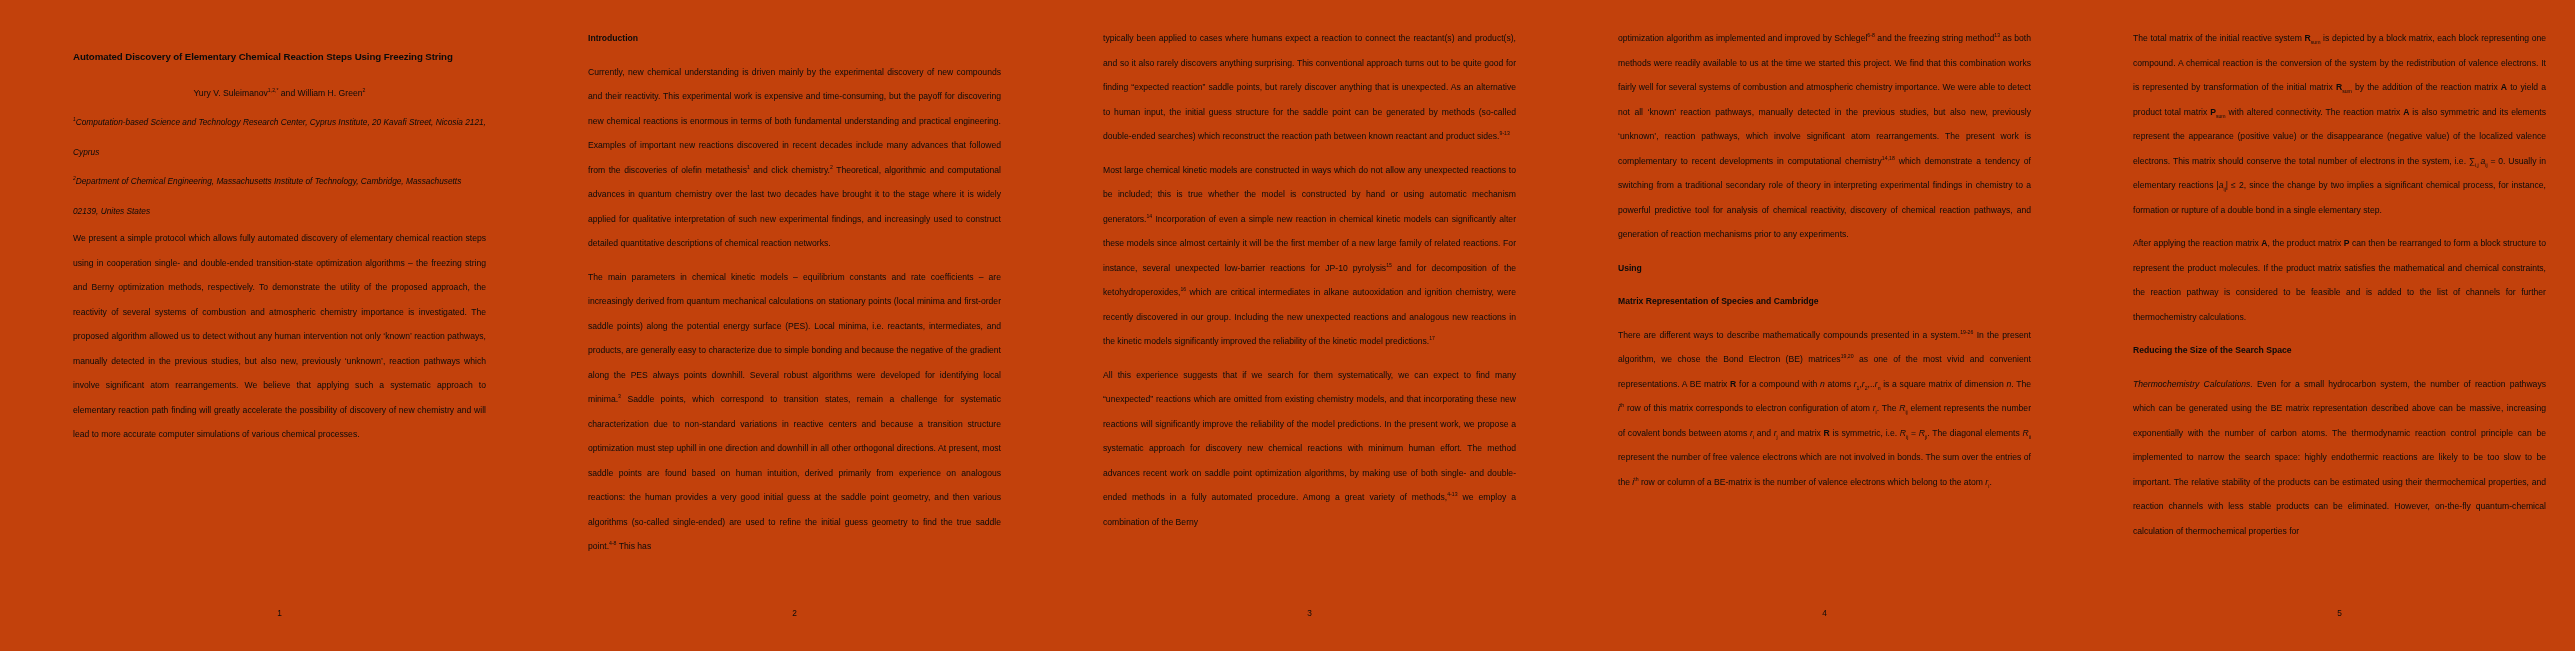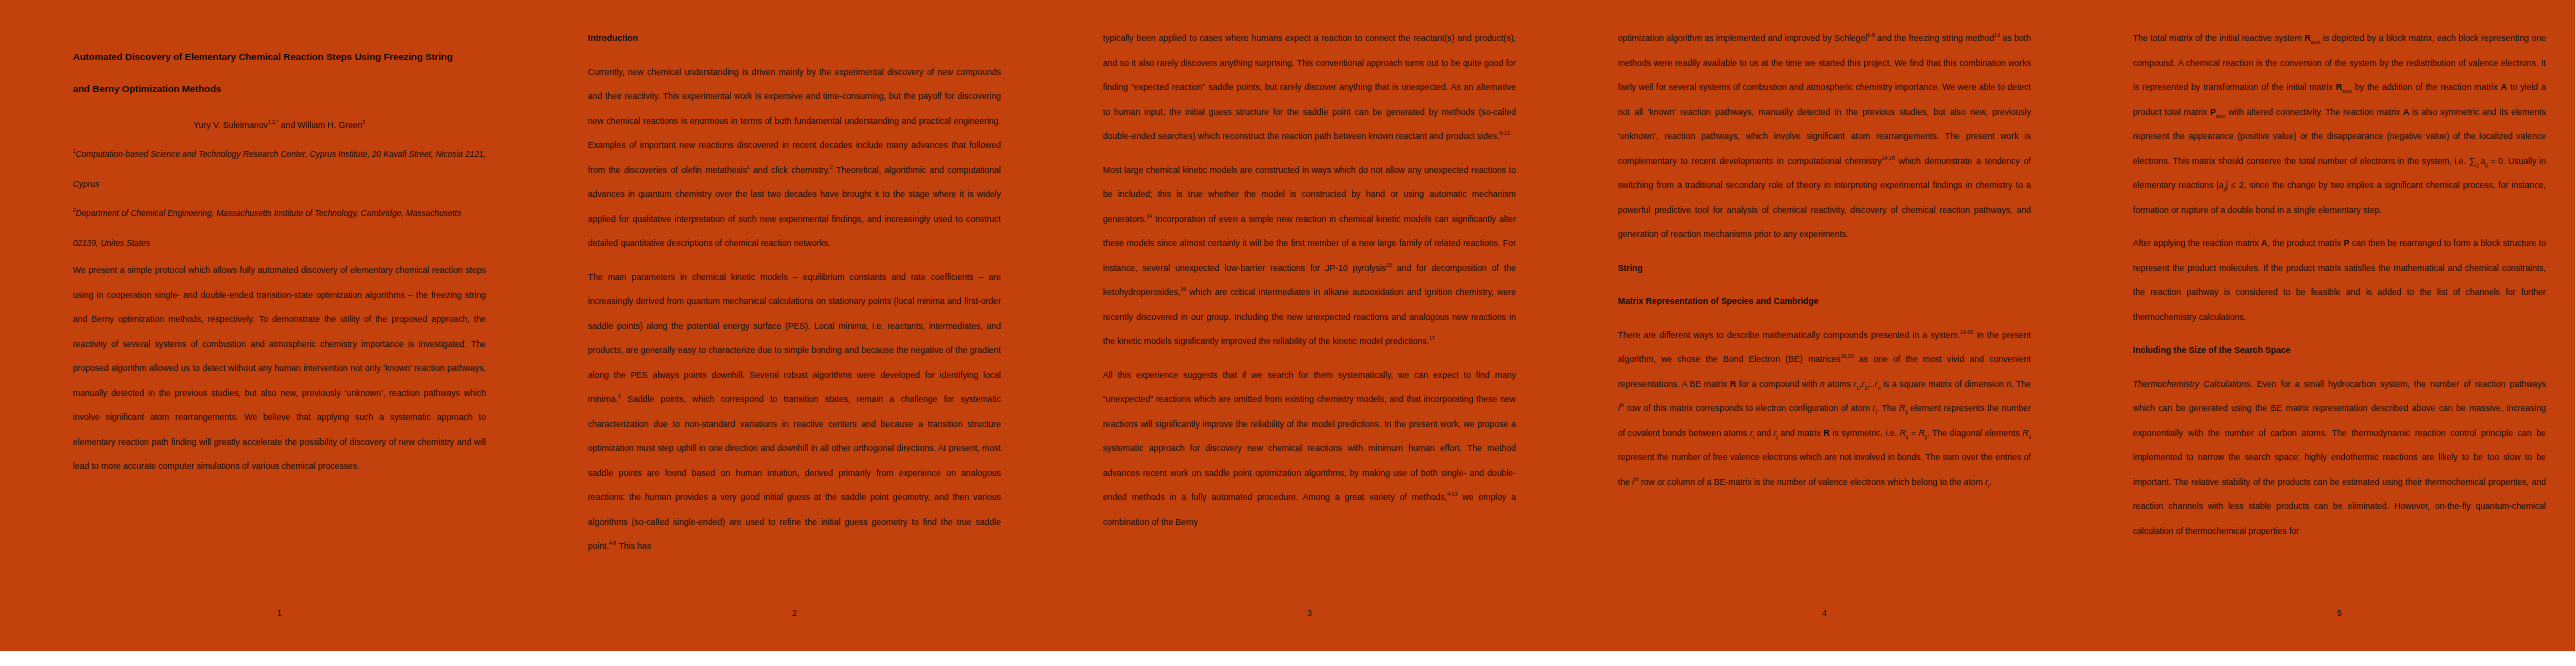--- a/index.html
+++ b/index.html
@@ -22,21 +22,20 @@
   i{font-style:italic;}
 </style>
 </head>
 <body>
 
 <div class="doc">
     <div class="page">
       <div class="content">
         <div class="paper-title">
           <div class="paper-title-line">Automated Discovery of Elementary Chemical Reaction Steps Using Freezing String</div>
-          <div class="paper-title-line">and Berny Optimization Methods</div>
         </div>
         <div class="authors">Yury V. Suleimanov<sup>1,2,*</sup> and William H. Green<sup>2</sup></div>
         <div class="affiliation"><sup>1</sup>Computation-based Science and Technology Research Center, Cyprus Institute, 20 Kavafi Street, Nicosia 2121, Cyprus</div>
         <div class="affiliation"><sup>2</sup>Department of Chemical Engineering, Massachusetts Institute of Technology, Cambridge, Massachusetts 02139, Unites States</div>
         <div class="para">We present a simple protocol which allows fully automated discovery of elementary chemical reaction steps using in cooperation single- and double-ended transition-state optimization algorithms – the freezing string and Berny optimization methods, respectively. To demonstrate the utility of the proposed approach, the reactivity of several systems of combustion and atmospheric chemistry importance is investigated. The proposed algorithm allowed us to detect without any human intervention not only ‘known’ reaction pathways, manually detected in the previous studies, but also new, previously ‘unknown’, reaction pathways which involve significant atom rearrangements. We believe that applying such a systematic approach to elementary reaction path finding will greatly accelerate the possibility of discovery of new chemistry and will lead to more accurate computer simulations of various chemical processes.</div>
       </div>
       <div class="page-number">1</div>
     </div>
     <div class="page">
       <div class="content">
@@ -50,29 +49,29 @@
       <div class="content">
         <div class="para">typically been applied to cases where humans expect a reaction to connect the reactant(s) and product(s), and so it also rarely discovers anything surprising. This conventional approach turns out to be quite good for finding “expected reaction” saddle points, but rarely discover anything that is unexpected.  As an alternative to human input, the initial guess structure for the saddle point can be generated by methods (so-called double-ended searches) which reconstruct the reaction path between known reactant and product sides.<sup>9-13</sup></div>
         <div class="para">Most large chemical kinetic models are constructed in ways which do not allow any unexpected reactions to be included; this is true whether the model is constructed by hand or using automatic mechanism generators.<sup>14</sup> Incorporation of even a simple new reaction in chemical kinetic models can significantly alter these models since almost certainly it will be the first member of a new large family of related reactions. For instance, several unexpected low-barrier reactions for JP-10 pyrolysis<sup>15</sup> and for decomposition of the ketohydroperoxides,<sup>16</sup> which are critical intermediates in alkane autooxidation and ignition chemistry, were recently discovered in our group. Including the new unexpected reactions and analogous new reactions in the kinetic models significantly improved the reliability of the kinetic model predictions.<sup>17</sup></div>
         <div class="para">All this experience suggests that if we search for them systematically, we can expect to find many “unexpected” reactions which are omitted from existing chemistry models, and that incorporating these new reactions will significantly improve the reliability of the model predictions. In the present work, we propose a systematic approach for discovery new chemical reactions with minimum human effort. The method advances recent work on saddle point optimization algorithms, by making use of both single- and double-ended methods in a fully automated procedure. Among a great variety of methods,<sup>4-13</sup> we employ a combination of the Berny</div>
       </div>
       <div class="page-number">3</div>
     </div>
     <div class="page">
       <div class="content">
         <div class="para">optimization algorithm as implemented and improved by Schlegel<sup>6-8</sup> and the freezing string method<sup>13</sup> as both methods were readily available to us at the time we started this project. We find that this combination works fairly well for several systems of combustion and atmospheric chemistry importance. We were able to detect not all ‘known’ reaction pathways, manually detected in the previous studies, but also new, previously ‘unknown’, reaction pathways, which involve significant atom rearrangements. The present work is complementary to recent developments in computational chemistry<sup>14,18</sup> which demonstrate a tendency of switching from a traditional secondary role of theory in interpreting experimental findings in chemistry to a powerful predictive tool for analysis of chemical reactivity, discovery of chemical reaction pathways, and generation of reaction mechanisms prior to any experiments.</div>
-        <div class="heading">String</div>
+        <div class="heading">Using</div>
         <div class="heading">Matrix Representation of Species and Cambridge</div>
         <div class="para">There are different ways to describe mathematically compounds presented in a system.<sup>19-26</sup> In the present algorithm, we chose the Bond Electron (BE) matrices<sup>19,20</sup> as one of the most vivid and convenient representations. A BE matrix <b>R</b> for a compound with <i>n</i> atoms <i>r</i><sub>1</sub>,<i>r</i><sub>2</sub>,..<i>r</i><sub>n</sub> is a square matrix of dimension <i>n</i>. The <i>i</i><sup>th</sup> row of this matrix corresponds to electron configuration of atom <i>r</i><sub>i</sub>. The <i>R</i><sub>ij</sub> element represents the number of covalent bonds between atoms <i>r</i><sub>i</sub> and <i>r</i><sub>j</sub> and matrix <b>R</b> is symmetric, i.e. <i>R</i><sub>ij</sub> = <i>R</i><sub>ji</sub>. The diagonal elements <i>R</i><sub>ii</sub> represent the number of free valence electrons which are not involved in bonds. The sum over the entries of the <i>i</i><sup>th</sup> row or column of a BE-matrix is the number of valence electrons which belong to the atom <i>r</i><sub>i</sub>.</div>
       </div>
       <div class="page-number">4</div>
     </div>
     <div class="page">
       <div class="content">
         <div class="para">The total matrix of the initial reactive system <b>R</b><sub>sum</sub> is depicted by a block matrix, each block representing one compound. A chemical reaction is the conversion of the system by the redistribution of valence electrons. It is represented by transformation of the initial matrix <b>R</b><sub>sum</sub> by the addition of the reaction matrix <b>A</b> to yield a product total matrix <b>P</b><sub>sum</sub> with altered connectivity. The reaction matrix <b>A</b> is also symmetric and its elements represent the appearance (positive value) or the disappearance (negative value) of the localized valence electrons. This matrix should conserve the total number of electrons in the system, i.e. ∑<sub>i,j</sub> <i>a</i><sub>ij</sub> = 0. Usually in elementary reactions |<i>a</i><sub>ij</sub>| ≤ 2, since the change by two implies a significant chemical process, for instance, formation or rupture of a double bond in a single elementary step.</div>
         <div class="para">After applying the reaction matrix <b>A</b>, the product matrix <b>P</b> can then be rearranged to form a block structure to represent the product molecules. If the product matrix satisfies the mathematical and chemical constraints, the reaction pathway is considered to be feasible and is added to the list of channels for further thermochemistry calculations.</div>
-        <div class="heading">Including the Size of the Search Space</div>
+        <div class="heading">Reducing the Size of the Search Space</div>
         <div class="para"><i>Thermochemistry Calculations.</i> Even for a small hydrocarbon system, the number of reaction pathways which can be generated using the BE matrix representation described above can be massive, increasing exponentially with the number of carbon atoms. The thermodynamic reaction control principle can be implemented to narrow the search space: highly endothermic reactions are likely to be too slow to be important. The relative stability of the products can be estimated using their thermochemical properties, and reaction channels with less stable products can be eliminated. However, on-the-fly quantum-chemical calculation of thermochemical properties for</div>
       </div>
       <div class="page-number">5</div>
     </div>
   </div>
 
 
 </body></html>

